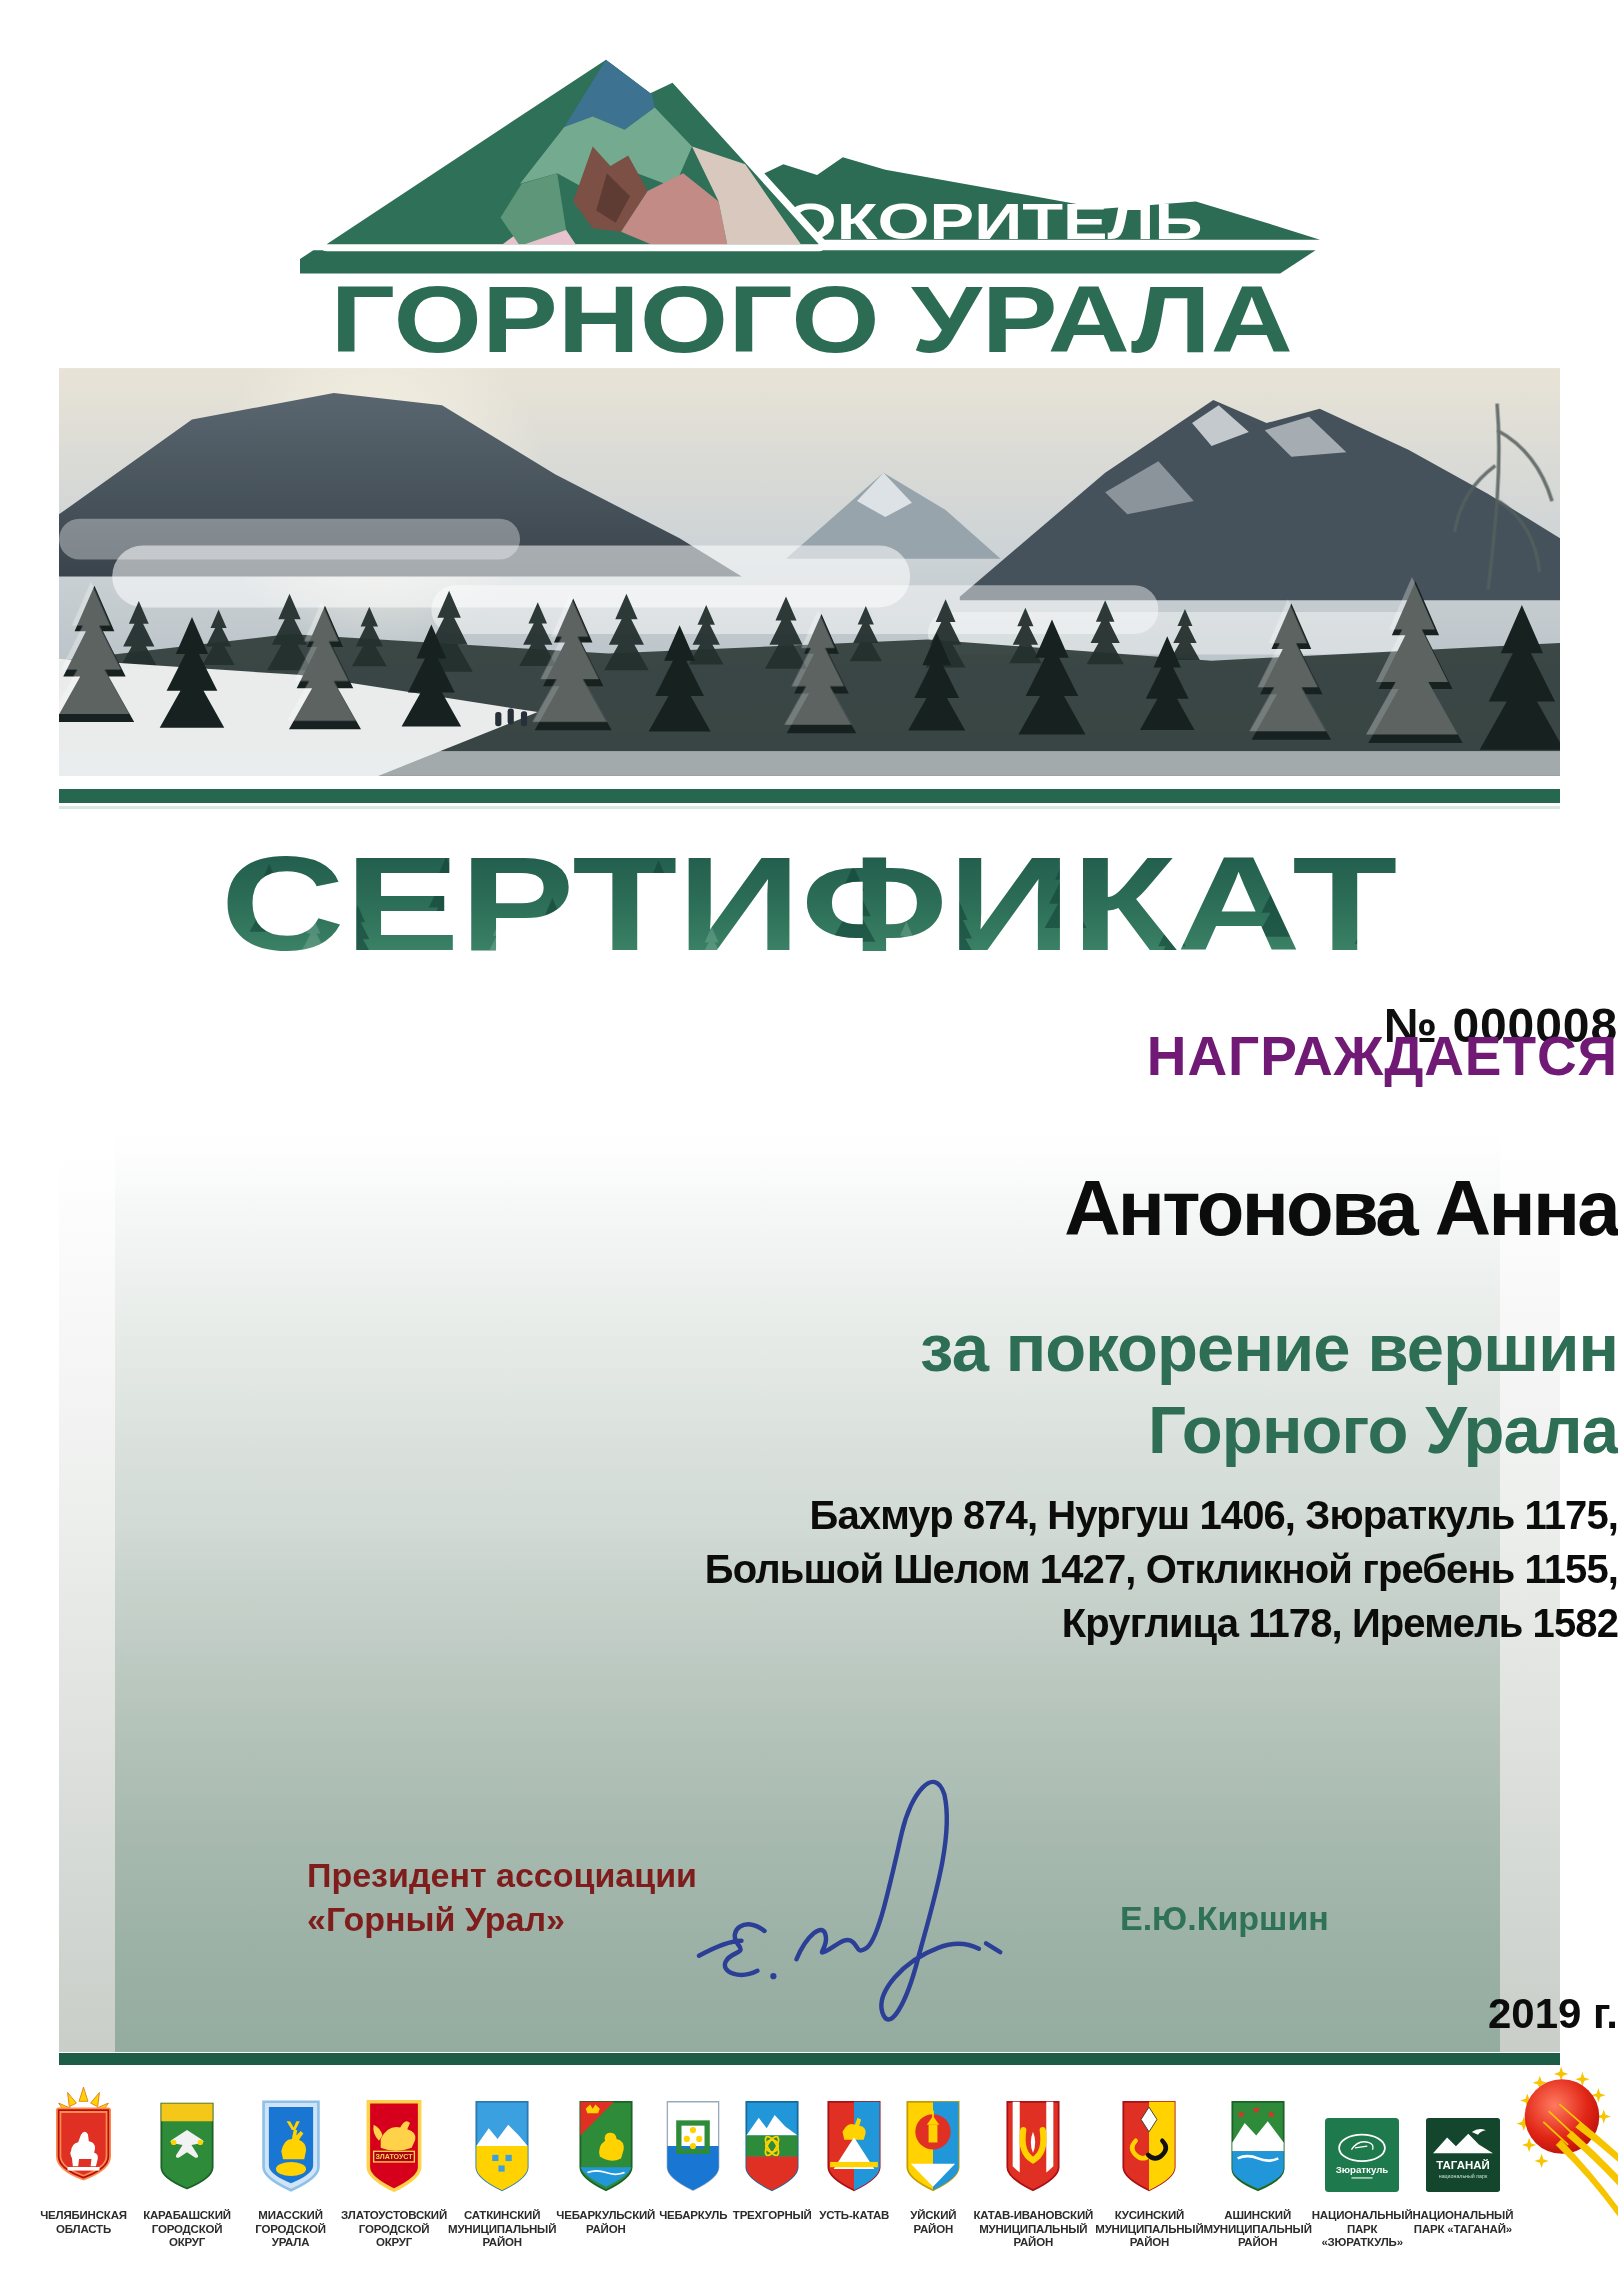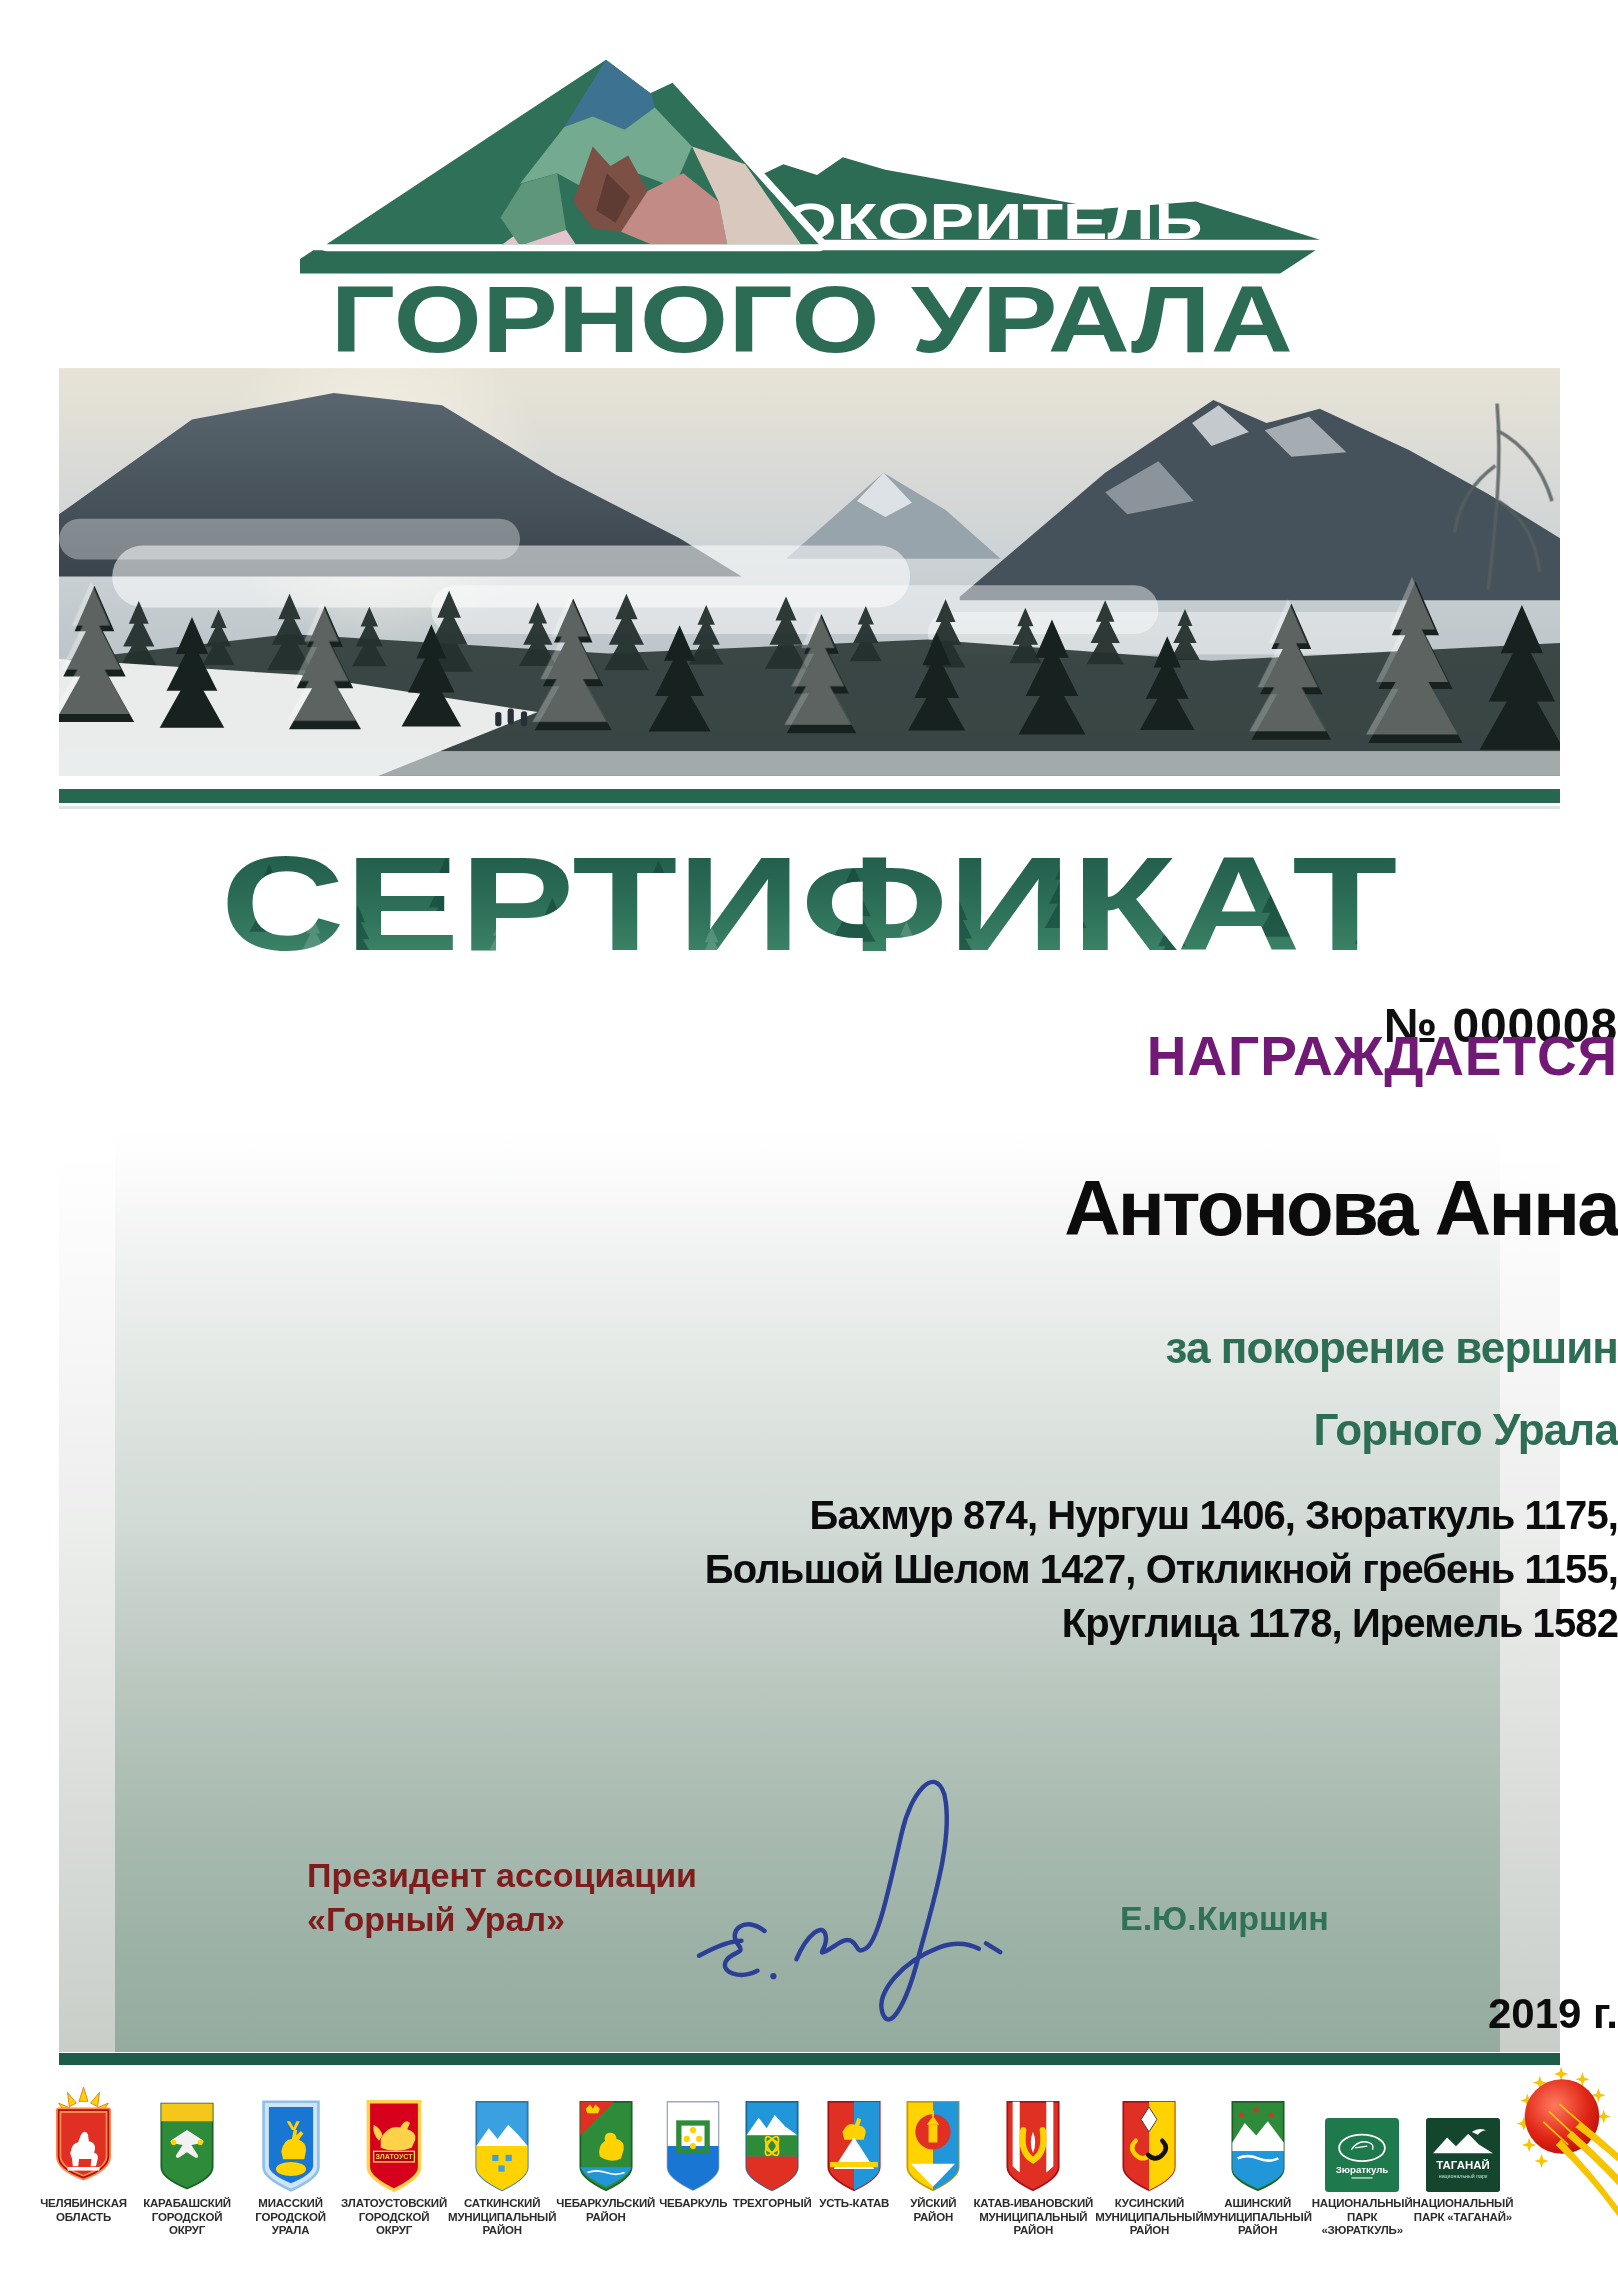--- a/index.html
+++ b/index.html
@@ -13,30 +13,30 @@
     background:linear-gradient(180deg,rgba(201,206,201,0) 0%,rgba(201,206,201,0) 28%,rgba(201,206,201,.35) 58%,#c9cec9 100%);}
   .bg-inner{left:115px;top:802px;width:1385px;height:1250px;
     background:linear-gradient(180deg,rgba(148,172,159,0) 0%,rgba(148,172,159,0) 26%,rgba(148,172,159,.30) 58%,#94ac9f 100%);}
   .bar-top{left:59px;top:789px;width:1501px;height:14px;background:#26684f;}
   .bar-top-line{left:59px;top:806px;width:1501px;height:2.7px;background:#d9e7e5;}
   .bar-bottom{left:59px;top:2053px;width:1501px;height:12.4px;background:#1d5c46;}
 
   .cert-number{top:998px;font-size:48px;font-weight:700;color:#0f0f0f;letter-spacing:0.9px;}
   .awarded{top:1024px;font-size:55px;font-weight:700;color:#701a75;letter-spacing:0.9px;}
   .recipient{top:1163px;font-size:78px;font-weight:700;color:#0c0c0c;letter-spacing:-2.7px;}
-  .reason{top:1307px;font-size:44px;line-height:82px;font-weight:700;color:#2d6e55;letter-spacing:-0.9px;}
+  .reason{top:1307px;font-size:67px;line-height:82px;font-weight:700;color:#2d6e55;letter-spacing:-0.9px;}
   .peaks{top:1488px;font-size:40px;line-height:54px;font-weight:700;color:#0c0c0c;letter-spacing:-0.9px;}
 
   .signer-title{left:307px;top:1853px;width:408px;font-size:34px;line-height:44px;font-weight:700;color:#7f1d1d;}
   .signer-name{left:1120px;top:1883px;font-size:34px;font-weight:700;color:#2f7257;margin-top:16px;}
   .year{top:1990px;font-size:42px;font-weight:700;color:#0c0c0c;}
 
   
   .footer{left:34px;top:2089px;width:1552px;display:flex;align-items:flex-start;}
-  .crest{display:flex;flex-direction:column;align-items:center;}
+  .crest{display:flex;flex-direction:column;align-items:center;gap:12px;}
   .emblem{height:103px;display:flex;align-items:flex-end;justify-content:center;}
   .emblem.mid{align-items:center;}
   .crest-label{margin-top:5.3px;font-size:11.5px;line-height:13.3px;font-weight:700;color:#2b2b2b;
                text-align:center;letter-spacing:-0.2px;}
   .w112{flex:0 0 99px}.w122{flex:0 0 108px}.w86{flex:0 0 76px}.w92{flex:0 0 82px}
   .w140{flex:0 0 124px}.w94{flex:0 0 83px}
 </style>
 </head>
 <body>
 

